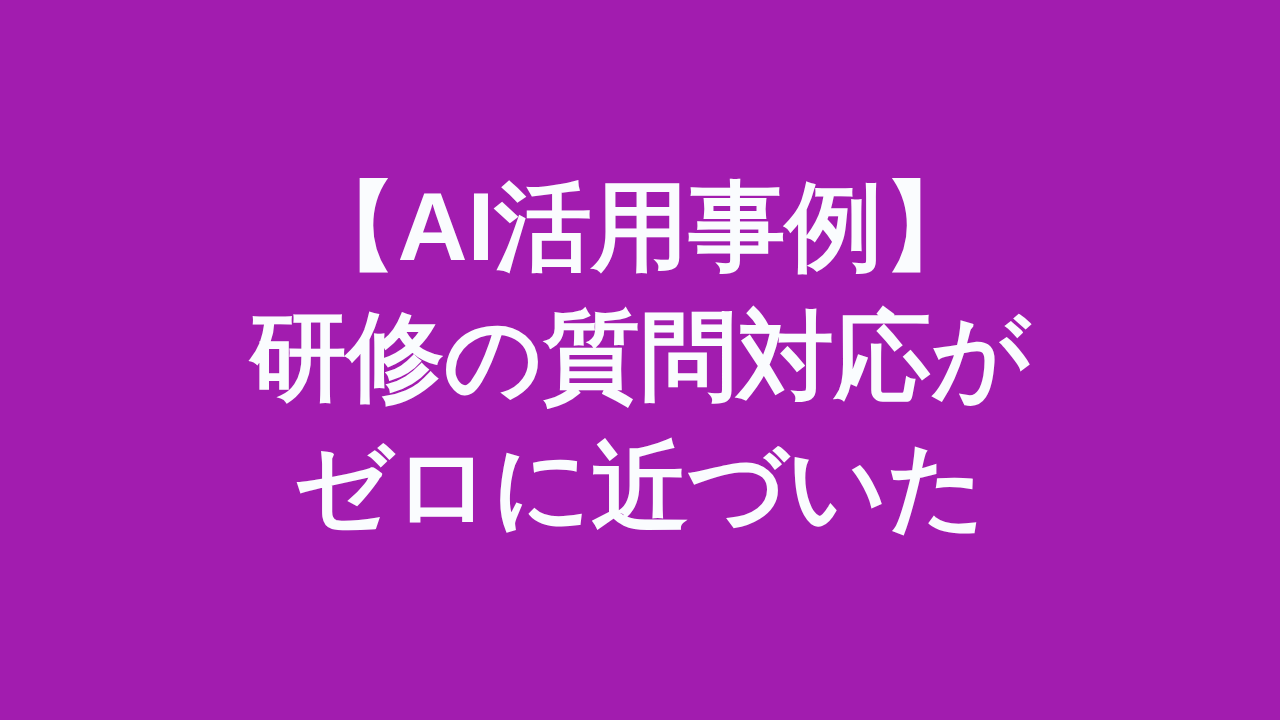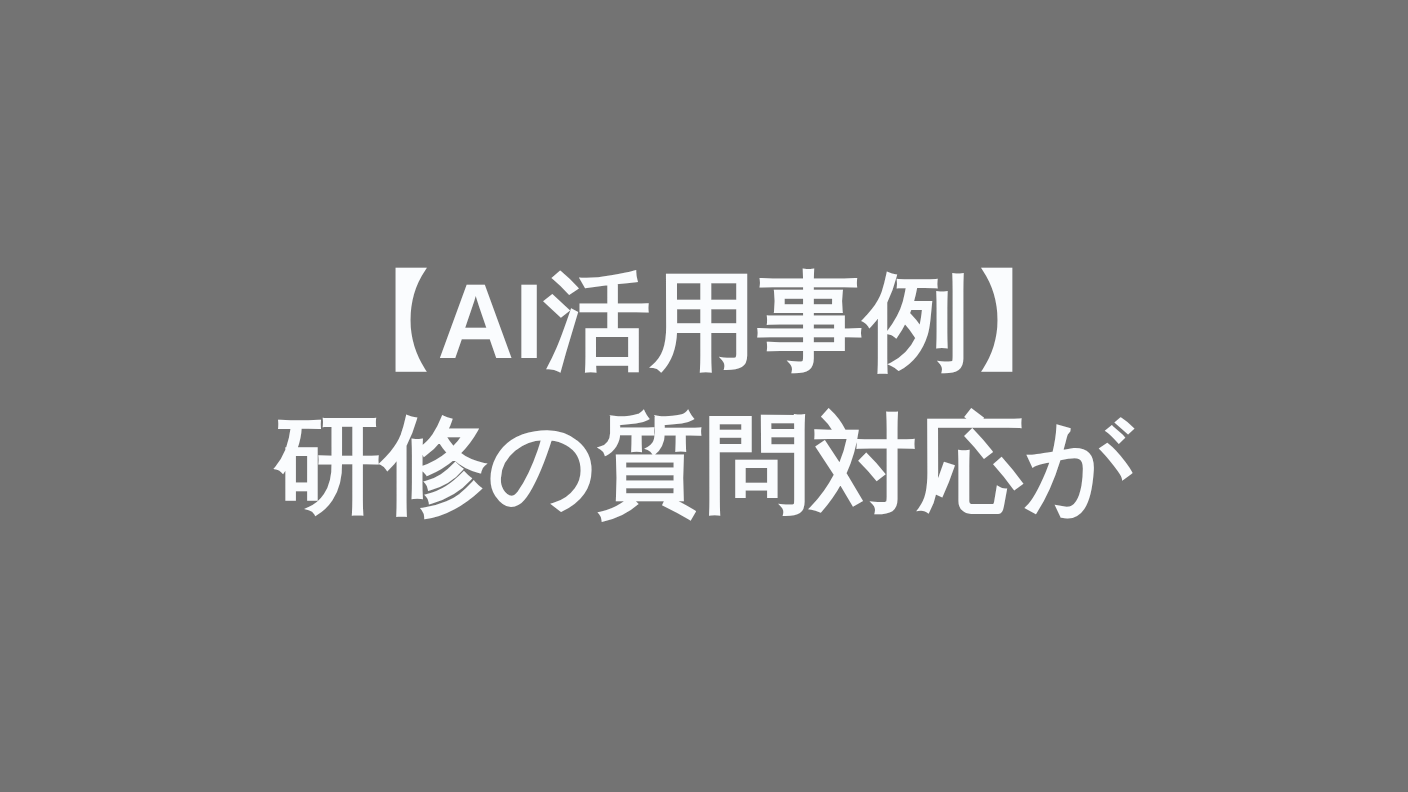--- a/index.html
+++ b/index.html
@@ -46,25 +46,26 @@
     font-size: 97px;
     line-height: 130px;
     letter-spacing: 0px;
     white-space: nowrap;
     -webkit-font-smoothing: antialiased;
   }
 </style>
 </head>
 <body>
 
-<div id="title-card" style="background-color: #737373;">
+<div id="title-card" style="background-color: #a21caf;">
 
   <div id="title-block">
 
     <span class="title-line" style="color: rgb(250, 252, 254);">【AI活用事例】</span>
 
     <span class="title-line" style="color: rgb(250, 252, 254);">研修の質問対応が</span>
 
+    <span class="title-line" style="color: rgb(250, 252, 254);">ゼロに近づいた</span>
 
 
   </div>
 
 </div>
 
 </body></html>

